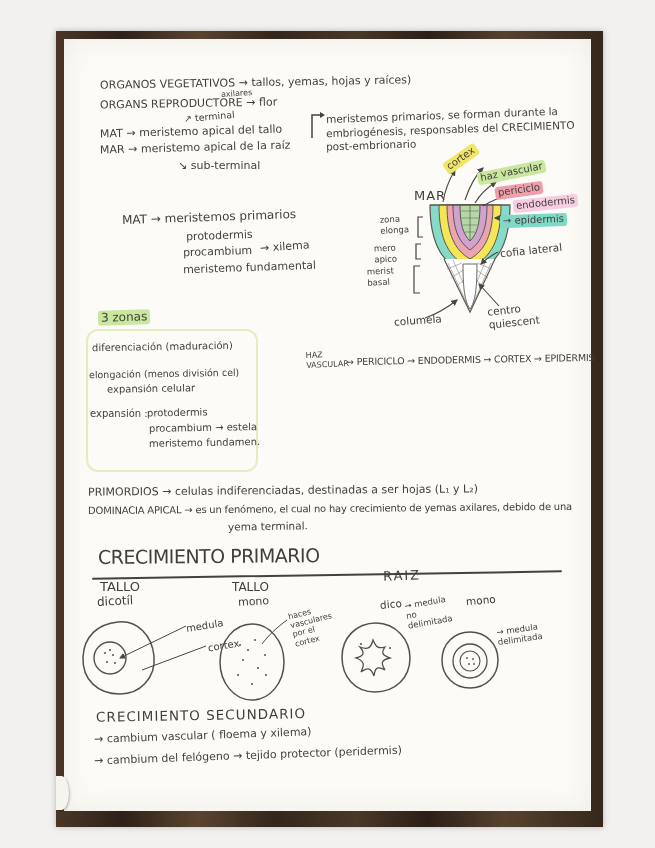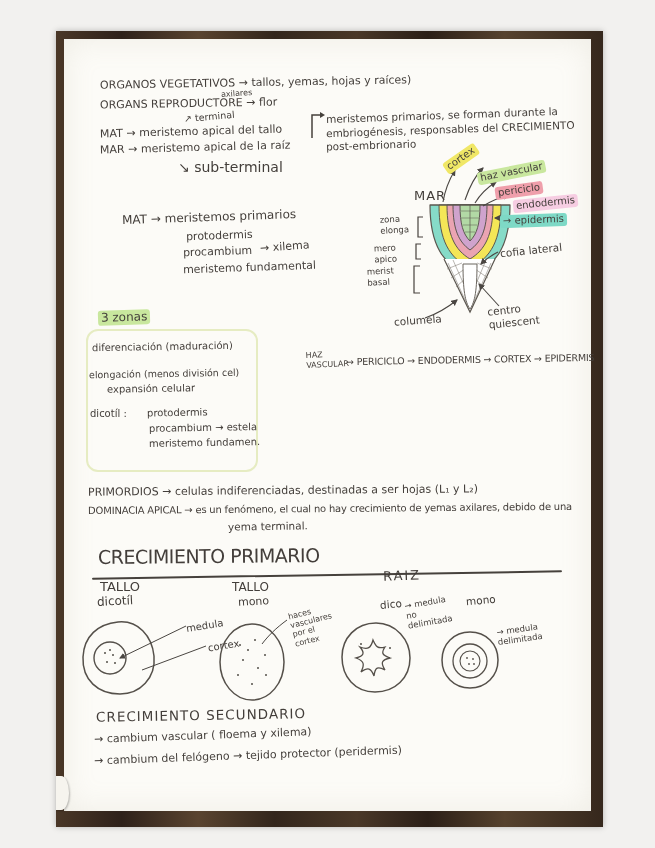--- a/index.html
+++ b/index.html
@@ -39,21 +39,21 @@
 <div class="table-bg"></div>
 <div class="paper"></div>
 <div class="curl"></div>
 
 <div class="hw" style="left:100px;top:76px;font-size:11px;transform:rotate(-1deg);">ORGANOS VEGETATIVOS → tallos, yemas, hojas y raíces)</div>
 <div class="hw" style="left:221px;top:89px;font-size:8px;transform:rotate(-4deg);">axilares</div>
 <div class="hw" style="left:100px;top:97px;font-size:11px;transform:rotate(-1deg);">ORGANS REPRODUCTORE → flor</div>
 <div class="hw" style="left:184px;top:111px;font-size:9.5px;transform:rotate(-5deg);">↗ terminal</div>
 <div class="hw" style="left:100px;top:125px;font-size:11px;transform:rotate(-1.5deg);">MAT → meristemo apical del tallo</div>
 <div class="hw" style="left:100px;top:141px;font-size:11px;transform:rotate(-1.5deg);">MAR → meristemo apical de la raíz</div>
-<div class="hw" style="left:178px;top:159px;font-size:14px;">↘ sub-terminal</div>
+<div class="hw" style="left:178px;top:159px;font-size:11px;">↘ sub-terminal</div>
 
 <svg style="left:308px;top:110px;" width="20" height="30" viewBox="0 0 20 30">
   <path d="M4,28 L4,5 L14,5" fill="none" stroke="#46413c" stroke-width="1.5"></path>
   <path d="M12,2 L17,5 L12,8 Z" fill="#46413c"></path>
 </svg>
 <div class="hw" style="left:326px;top:109px;font-size:10.5px;transform:rotate(-2deg);">meristemos primarios, se forman durante la</div>
 <div class="hw" style="left:326px;top:123px;font-size:10.5px;transform:rotate(-2deg);">embriogénesis, responsables del CRECIMIENTO</div>
 <div class="hw" style="left:326px;top:139px;font-size:10.5px;transform:rotate(-2deg);">post-embrionario</div>
 
 <div class="hw" style="left:122px;top:210px;font-size:12px;transform:rotate(-2deg);">MAT → meristemos primarios</div>
@@ -114,21 +114,21 @@
 <div class="hw" style="left:500px;top:244px;font-size:10.5px;transform:rotate(-6deg);">cofia lateral</div>
 <div class="hw" style="left:394px;top:314px;font-size:10.5px;transform:rotate(-4deg);">columela</div>
 <div class="hw" style="left:488px;top:303px;font-size:10.5px;transform:rotate(-6deg);">centro
 quiescent</div>
 
 <div class="hw hl" style="left:98px;top:310px;font-size:12px;background:#c9e79e;transform:rotate(-2deg);">3 zonas</div>
 <div class="box" style="left:86px;top:329px;width:168px;height:139px;"></div>
 <div class="hw" style="left:92px;top:341px;font-size:10px;transform:rotate(-1deg);">diferenciación (maduración)</div>
 <div class="hw" style="left:89px;top:368px;font-size:9.5px;transform:rotate(-1deg);">elongación (menos división cel)</div>
 <div class="hw" style="left:107px;top:383px;font-size:10px;transform:rotate(-1deg);">expansión celular</div>
-<div class="hw" style="left:90px;top:408px;font-size:10px;">dicotíl :</div>
+<div class="hw" style="left:90px;top:408px;font-size:10px;">expansión :</div>
 <div class="hw" style="left:147px;top:407px;font-size:10px;transform:rotate(-1deg);">protodermis</div>
 <div class="hw" style="left:149px;top:422px;font-size:10px;transform:rotate(-1deg);">procambium → estela</div>
 <div class="hw" style="left:149px;top:437px;font-size:10px;transform:rotate(-1deg);">meristemo fundamen.</div>
 
 <div class="hw" style="left:306px;top:350px;font-size:8px;transform:rotate(-3deg);">HAZ
 VASCULAR</div>
 <div class="hw" style="left:346px;top:354px;font-size:9.5px;transform:rotate(-1deg);letter-spacing:-0.2px;">→ PERICICLO → ENDODERMIS → CORTEX → EPIDERMIS</div>
 
 <div class="hw" style="left:88px;top:484px;font-size:11px;transform:rotate(-0.5deg);">PRIMORDIOS → celulas indiferenciadas, destinadas a ser hojas  (L₁ y L₂)</div>
 <div class="hw" style="left:88px;top:503px;font-size:10px;transform:rotate(-0.5deg);letter-spacing:-0.2px;">DOMINACIA APICAL → es un fenómeno, el cual no hay crecimiento de yemas axilares, debido de una</div>

